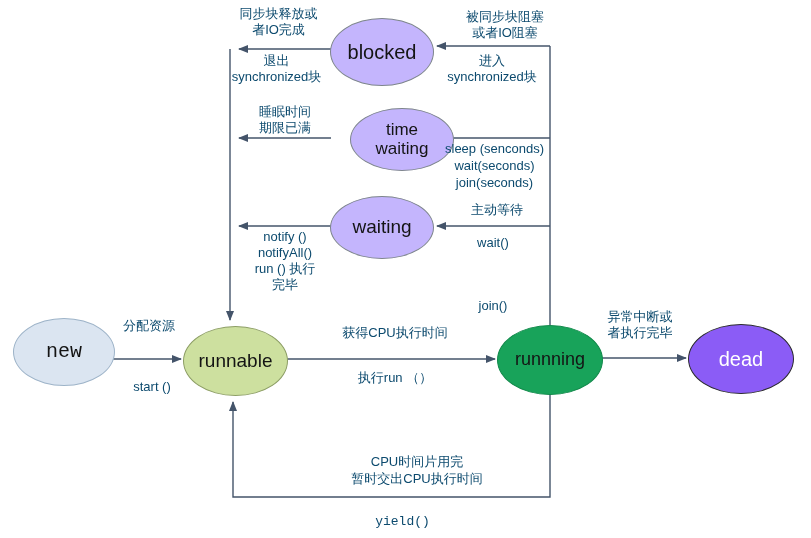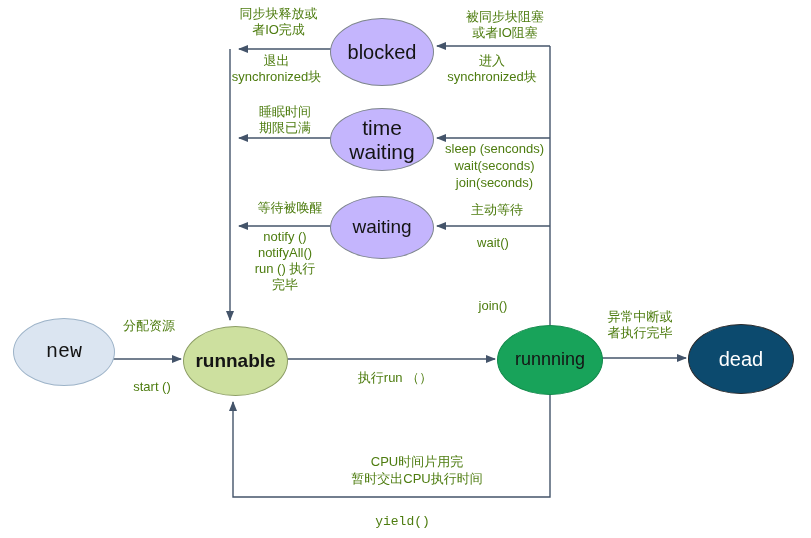--- a/index.html
+++ b/index.html
@@ -9,26 +9,26 @@
   }
   .edges{position:absolute;left:0;top:0;z-index:0;}
   .state{
     position:absolute;z-index:1;border-radius:50%;
     display:flex;align-items:center;justify-content:center;
     text-align:center;white-space:pre-line;color:#141414;
     line-height:1.1;
   }
   .s-gray{background:#c4b5fd;border:1.5px solid #7e868c;}
   .s-new{background:#dbe5f1;border:1.5px solid #9db3c8;}
-  .s-runnable{background:#cde09f;border:1.5px solid #8d9e66;font-weight:bold;}
+  .s-runnable{background:#cde09f;border:1.5px solid #8d9e66;}
   .s-running{background:#18a35a;border:1.5px solid #12894b;}
-  .s-dead{background:#0c4a6e;border:1.5px solid #2b2b2d;color:#ffffff;}
+  .s-dead{background:#8b5cf6;border:1.5px solid #2b2b2d;color:#ffffff;}
   .lbl{
     position:absolute;z-index:2;text-align:center;white-space:pre-line;
-    font-size:13px;line-height:16px;color:#4d7c0f;
+    font-size:13px;line-height:16px;color:#0c4a6e;
   }
 </style>
 </head>
 <body>
 
 <div class="canvas">
 
   <svg class="edges" width="811" height="538" viewBox="0 0 811 538">
     <defs>
       <marker id="arw" markerWidth="10" markerHeight="8" refX="9" refY="4" orient="auto" markerUnits="userSpaceOnUse">
@@ -43,51 +43,51 @@
     <path d="M550,46 H437" stroke="#44546a" stroke-width="1.4" fill="none" marker-end="url(#arw)"></path>
     <path d="M550,138 H437" stroke="#44546a" stroke-width="1.4" fill="none" marker-end="url(#arw)"></path>
     <path d="M550,226 H437" stroke="#44546a" stroke-width="1.4" fill="none" marker-end="url(#arw)"></path>
     <path d="M113,359 H181" stroke="#44546a" stroke-width="1.4" fill="none" marker-end="url(#arw)"></path>
     <path d="M287,359 H495" stroke="#44546a" stroke-width="1.4" fill="none" marker-end="url(#arw)"></path>
     <path d="M602,358 H686" stroke="#44546a" stroke-width="1.4" fill="none" marker-end="url(#arw)"></path>
     <path d="M550,394 V497 H233 V402" stroke="#44546a" stroke-width="1.4" fill="none" marker-end="url(#arw)"></path>
   </svg>
 
   <div class="state s-gray" style="left:330px;top:18px;width:102px;height:66px;font-size:20px;">blocked</div>
-  <div class="state s-gray" style="left:330px;top:108px;width:102px;height:61px;font-size:21px;">time
+  <div class="state s-gray" style="left:350px;top:108px;width:102px;height:61px;font-size:17px;">time
 waiting</div>
   <div class="state s-gray" style="left:330px;top:196px;width:102px;height:61px;font-size:19px;">waiting</div>
   <div class="state s-new" style="left:13px;top:318px;width:100px;height:66px;font-size:20px;font-family:Liberation Mono, monospace;">new</div>
   <div class="state s-runnable" style="left:183px;top:326px;width:103px;height:68px;font-size:19px;">runnable</div>
   <div class="state s-running" style="left:497px;top:325px;width:104px;height:68px;font-size:18px;">runnning</div>
   <div class="state s-dead" style="left:688px;top:324px;width:104px;height:68px;font-size:20px;">dead</div>
 
   <div class="lbl" style="left:216px;top:6px;width:125px;">同步块释放或
 者IO完成</div>
   <div class="lbl" style="left:214px;top:53px;width:125px;">退出
 synchronized块</div>
   <div class="lbl" style="left:445px;top:9px;width:120px;">被同步块阻塞
 或者IO阻塞</div>
   <div class="lbl" style="left:432px;top:53px;width:120px;">进入
 synchronized块</div>
   <div class="lbl" style="left:225px;top:104px;width:120px;">睡眠时间
 期限已满</div>
   <div class="lbl" style="left:432px;top:140px;width:125px;line-height:17px;">sleep (senconds)
 wait(seconds)
 join(seconds)</div>
-  <div class="lbl" style="left:230px;top:200px;width:120px;">等待被唤醒</div>
   <div class="lbl" style="left:225px;top:229px;width:120px;">notify ()
 notifyAll()
 run () 执行
 完毕</div>
   <div class="lbl" style="left:442px;top:202px;width:110px;">主动等待</div>
   <div class="lbl" style="left:458px;top:235px;width:70px;">wait()</div>
   <div class="lbl" style="left:458px;top:266px;width:70px;margin-top:32px;">join()</div>
   <div class="lbl" style="left:109px;top:318px;width:80px;">分配资源</div>
   <div class="lbl" style="left:112px;top:379px;width:80px;">start ()</div>
+  <div class="lbl" style="left:330px;top:325px;width:130px;">获得CPU执行时间</div>
   <div class="lbl" style="left:330px;top:370px;width:130px;">执行run （）</div>
   <div class="lbl" style="left:585px;top:309px;width:110px;">异常中断或
 者执行完毕</div>
   <div class="lbl" style="left:322px;top:453px;width:190px;line-height:17px;">CPU时间片用完
 暂时交出CPU执行时间</div>
   <div class="lbl" style="left:365px;top:514px;width:75px;font-family:Liberation Mono, monospace;">yield()</div>
 
 </div>
 
 </body></html>

